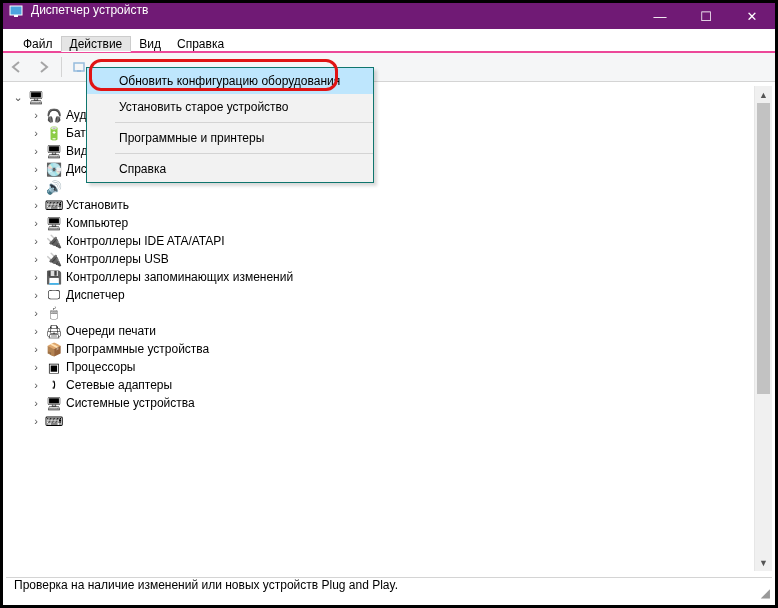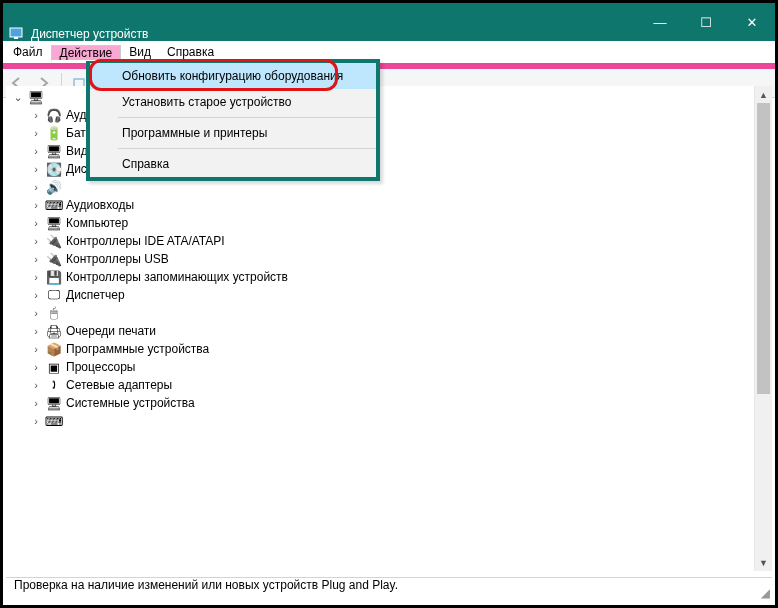--- a/index.html
+++ b/index.html
@@ -1,39 +1,39 @@
 <!DOCTYPE html>
 <html><head>
 <meta charset="utf-8">
 <style>
   html,body{margin:0;padding:0;font-family:"Segoe UI",Tahoma,sans-serif;font-size:12px;background:#fff}
   .frame{width:778px;height:608px;border:3px solid #000;box-sizing:border-box;position:relative;background:#fff;overflow:hidden}
-  .titlebar{height:38px;background:#0f766e;color:#fff;display:flex;align-items:flex-end}
+  .titlebar{height:26px;background:#701a75;color:#fff;display:flex;align-items:flex-start}
   .titlebar .app-icon{width:16px;height:16px;margin:0 6px;display:flex;align-items:center;justify-content:center}
   .titlebar .title{flex:1;font-size:12px}
   .win-btns{display:flex;height:100%}
   .win-btn{width:46px;height:100%;display:flex;align-items:center;justify-content:center;font-size:13px;color:#fff}
-  .menubar{height:22px;background:#fff;border-bottom:6px solid #ec4899;display:flex;align-items:center;padding:0 2px}
+  .menubar{height:22px;background:#fff;border-bottom:2px solid #ec4899;display:flex;align-items:flex-end;padding:0 12px}
   .menu-item{padding:0 8px;display:flex;align-items:center;cursor:default}
-  .menu-item.open{background:#f9a8d4;border:1px solid #cccccc;border-bottom:1px solid #fff;z-index:11;position:relative;margin-bottom:-1px}
+  .menu-item.open{background:#e5e5e5;border:1px solid #cccccc;border-bottom:1px solid #fff;z-index:11;position:relative;margin-bottom:-1px}
   .toolbar{height:28px;background:#f5f6f7;border-bottom:1px solid #d4d4d4;display:flex;align-items:center;padding:0 4px;gap:6px}
   .sep{width:1px;height:20px;background:#d4d4d4;margin:0 2px}
   .tool-icon{width:20px;height:20px;display:flex;align-items:center;justify-content:center;opacity:.5}
   .tree-area{position:absolute;top:83px;left:3px;right:3px;bottom:34px;overflow:auto;background:#fff}
   .tree{padding:2px 0 0 6px}
   .root{display:flex;align-items:center;gap:4px;padding:1px 0}
   .row{display:flex;align-items:center;gap:4px;padding:1px 0 1px 18px;white-space:nowrap}
   .chev{width:12px;text-align:center;color:#555;font-size:11px}
   .dev-icon{width:16px;height:16px;display:inline-flex;align-items:center;justify-content:center;font-size:13px}
   .scrollbar{width:17px;position:absolute;right:0;top:0;bottom:0;background:#f0f0f0;border-left:1px solid #e6e6e6}
   .sb-btn{height:17px;background:#f0f0f0;display:flex;align-items:center;justify-content:center;font-size:9px;color:#555}
   .sb-thumb{position:absolute;left:2px;right:2px;top:17px;height:60%;background:#c2c2c2}
   .statusbar{position:absolute;left:3px;right:3px;bottom:3px;height:24px;border-top:1px solid #d4d4d4;background:#fff;display:flex;align-items:flex-start;padding:0 6px 0 8px}
   .status-grip{position:absolute;right:2px;bottom:2px;font-size:12px;color:#999}
-  .dropdown{position:absolute;top:56px;left:83px;width:286px;background:#f2f2f2;border:4px solid #0f766e;box-shadow:3px 3px 3px rgba(0,0,0,.15);z-index:10}
+  .dropdown{position:absolute;top:64px;left:83px;width:286px;background:#f2f2f2;border:1px solid #0f766e;box-shadow:3px 3px 3px rgba(0,0,0,.15);z-index:10}
   .dd-item{padding:6px 12px 6px 32px;font-size:12px;position:relative}
   .dd-item.hl{background:#bee6fd}
   .dd-sep{height:1px;background:#d4d4d4;margin:2px 0 2px 28px}
   .callout{position:absolute;border:3px solid #e01414;border-radius:12px;pointer-events:none;z-index:12}
   svg{display:block}
 </style>
 </head>
 <body>
 
 <div class="frame">
@@ -107,41 +107,41 @@
           <span class="dev-icon">💽</span>
           <span>Дисковые устройства</span>
         </div>
       <div class="row">
           <span class="chev">›</span>
           <span class="dev-icon">🔊</span>
         </div>
       <div class="row">
           <span class="chev">›</span>
           <span class="dev-icon">⌨</span>
-          <span>Аудиовходы</span>
+          <span>Установить</span>
         </div>
       <div class="row">
           <span class="chev">›</span>
           <span class="dev-icon">🖥</span>
           <span>Компьютер</span>
         </div>
       <div class="row">
           <span class="chev">›</span>
           <span class="dev-icon">🔌</span>
           <span>Контроллеры IDE ATA/ATAPI</span>
         </div>
       <div class="row">
           <span class="chev">›</span>
           <span class="dev-icon">🔌</span>
           <span>Контроллеры USB</span>
         </div>
       <div class="row">
           <span class="chev">›</span>
           <span class="dev-icon">💾</span>
-          <span>Контроллеры запоминающих устройств</span>
+          <span>Контроллеры запоминающих изменений</span>
         </div>
       <div class="row">
           <span class="chev">›</span>
           <span class="dev-icon">🖵</span>
           <span>Диспетчер</span>
         </div>
       <div class="row">
           <span class="chev">›</span>
           <span class="dev-icon">🖱</span>
         </div>

